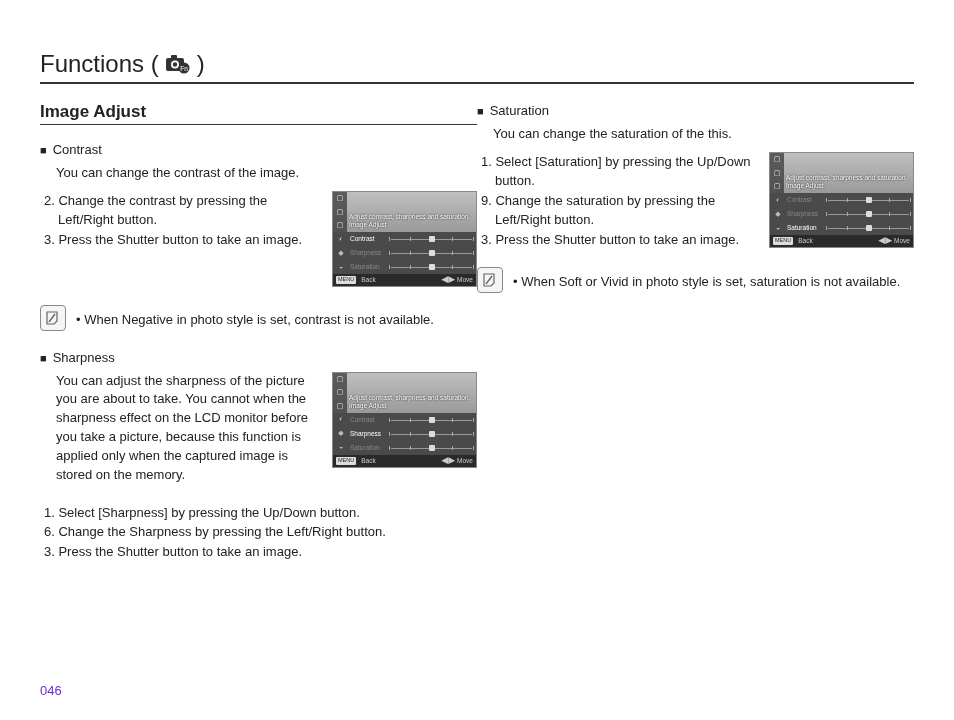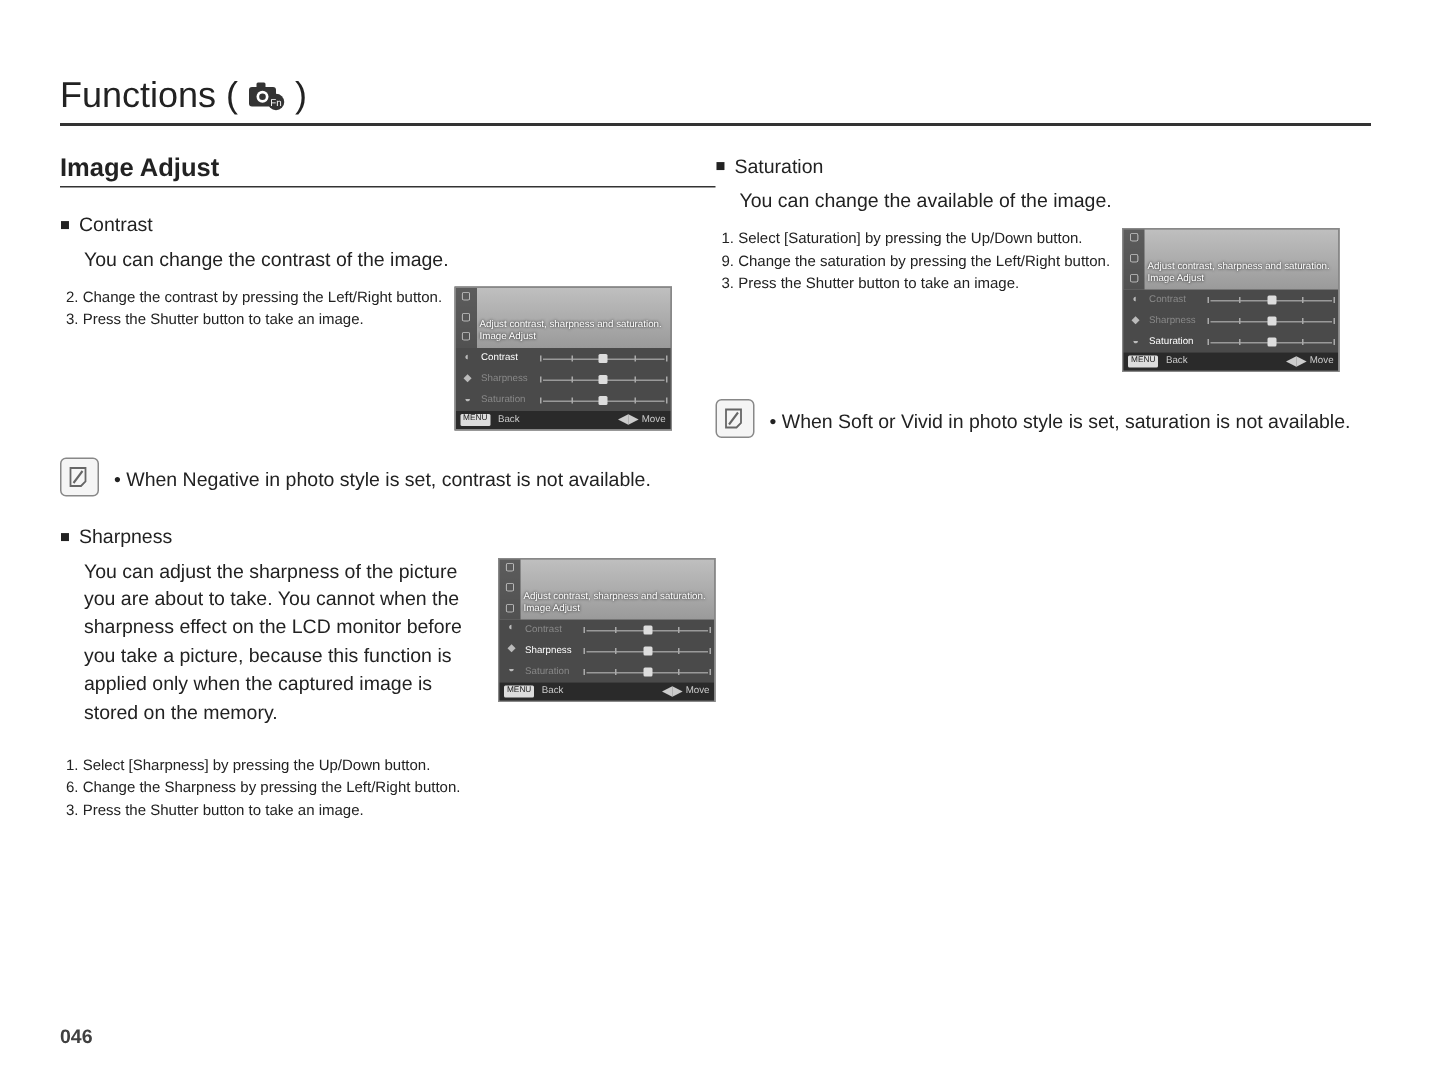--- a/index.html
+++ b/index.html
@@ -62,21 +62,21 @@
   .block {
     margin-bottom: 18px;
   }
   .row {
     display: flex;
     gap: 8px;
     align-items: flex-start;
   }
   .steps {
     list-style: none;
-    font-size: 10px;
+    font-size: 13px;
     line-height: 1.5;
     margin-left: 4px;
   }
   .steps li {
     padding-left: 14px;
     text-indent: -14px;
   }
   .thumb {
     width: 145px;
     flex-shrink: 0;
@@ -201,22 +201,22 @@
   .note-text {
     font-size:13px;
     line-height:1.4;
     padding-top:4px;
   }
   .page-num {
     position:absolute;
     bottom:22px;
     left:40px;
     font-size:13px;
-    font-weight:bold;
-    color:#404040;
+    font-weight:normal;
+    color:#6d28d9;
   }
   .tri { font-size:9px; color:#ccc; }
 </style>
 </head>
 <body>
 
 <h1 class="page-title">
   <span>Functions (</span>
   <span class="cam-icon">
     <svg width="26" height="20" viewBox="0 0 26 20">
@@ -398,21 +398,21 @@
     </div>
   </div>
 
   <div class="col">
 
     <div class="block sub">
       <div class="sub-header">
         <span class="sq">■</span>
         <span class="sub-name">Saturation</span>
       </div>
-      <div class="sub-desc">You can change the available of the image.</div>
+      <div class="sub-desc">You can change the saturation of the this.</div>
       <div class="row">
         <ol class="steps">
           <li>1. Select [Saturation] by pressing the Up/Down button.</li>
           <li>9. Change the saturation by pressing the Left/Right button.</li>
           <li>3. Press the Shutter button to take an image.</li>
         </ol>
         <div class="thumb">
           <div class="thumb-pic">
             <div class="thumb-side">
               <span>▢</span>

